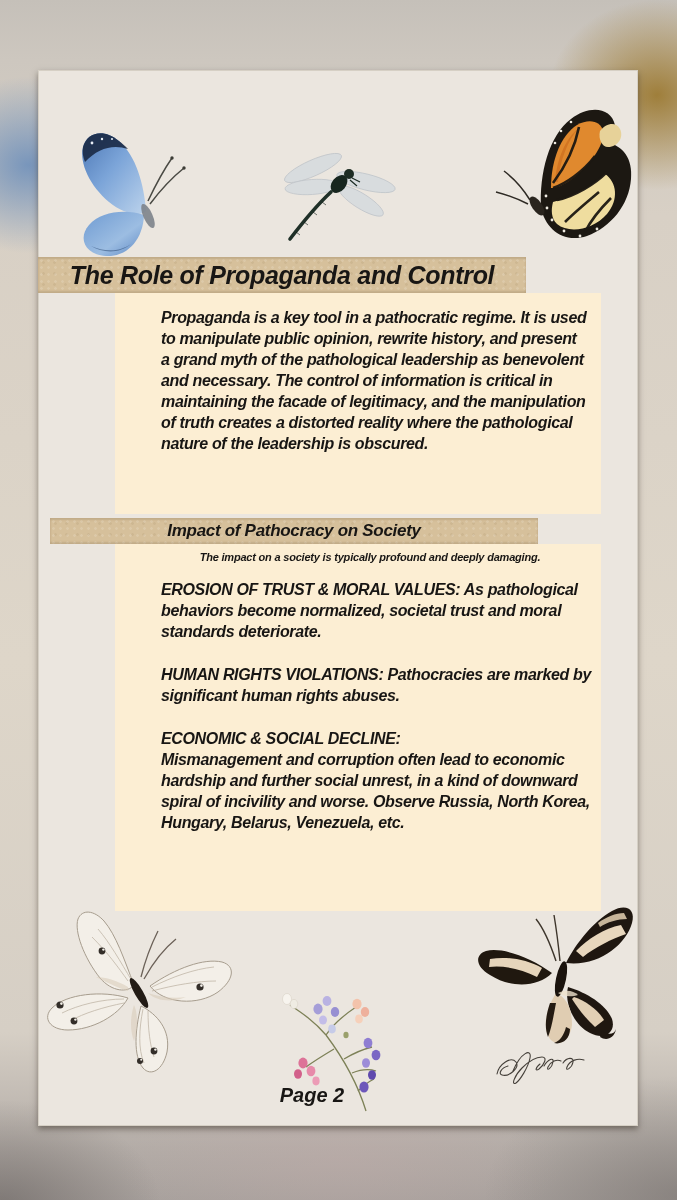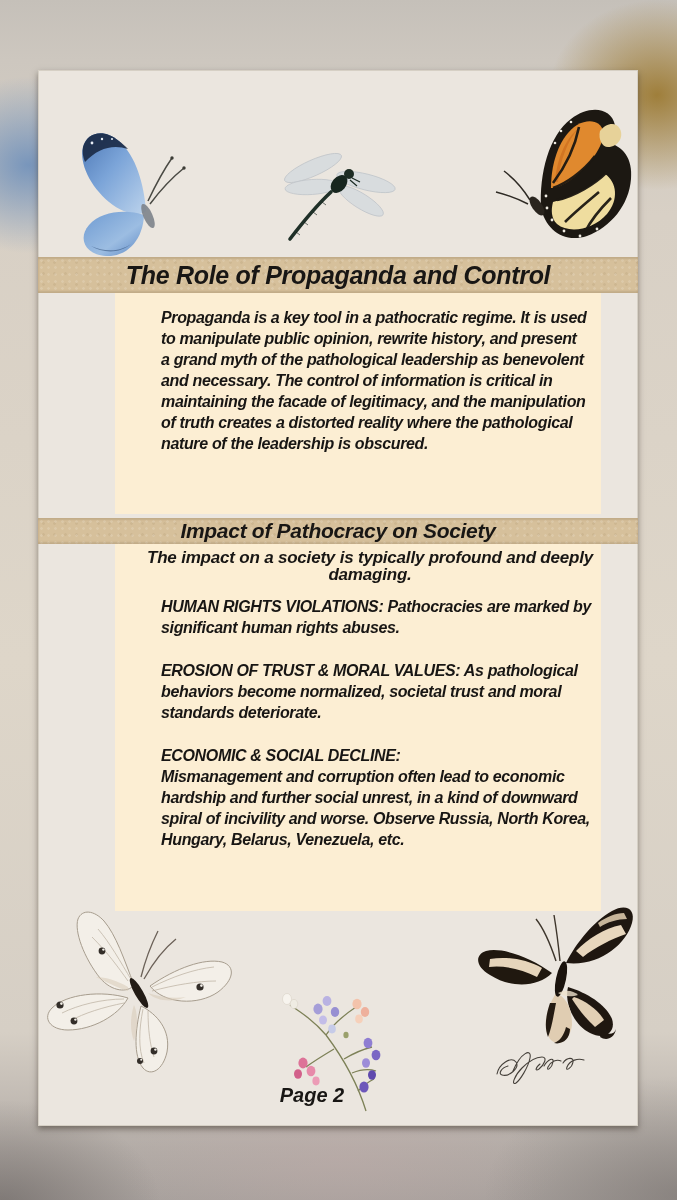--- a/index.html
+++ b/index.html
@@ -13,44 +13,44 @@
       radial-gradient(280px 170px at 680px 1195px, rgba(100,95,92,.45), rgba(100,95,92,0) 70%),
       radial-gradient(300px 120px at 340px 1160px, rgba(190,170,168,.45), rgba(190,170,168,0) 75%),
       linear-gradient(180deg,#c5c0b9 0%,#cdc7bf 5%,#d8d0c5 18%,#ded6c9 55%,#d6cfc5 86%,#b2aba6 96%,#a8a19d 100%);
   }
   .card{
     position:absolute;left:38px;top:70px;width:600px;height:1056px;
     background:var(--card,#ebe6df);
     box-shadow:0 3px 6px rgba(50,42,32,.5), inset 0 0 0 1px rgba(175,165,150,.35);
   }
   .band{
-    position:absolute;left:0;width:600px;z-index:3;
+    position:absolute;left:0;width:488px;z-index:3;
     background:var(--band,#d6c09b);
     background-image:radial-gradient(rgba(255,255,255,.14) 1px, transparent 1.6px),
                      radial-gradient(rgba(140,115,75,.12) 1px, transparent 1.6px);
     background-size:7px 7px,11px 11px;
     display:flex;align-items:center;justify-content:center;
     color:var(--text,#181614);font-weight:bold;font-style:italic;
     box-shadow:inset 0 2px 2px rgba(125,102,68,.22), inset 0 -2px 2px rgba(125,102,68,.22);
   }
   .band1{top:187px;height:36px;font-size:25px;letter-spacing:-.3px;}
-  .band2{top:448px;height:26px;font-size:21px;letter-spacing:-.3px;}
+  .band2{top:448px;height:26px;font-size:17px;letter-spacing:-.3px;margin-left:12px;}
   .panel{position:absolute;left:77px;width:462px;background:var(--panel,#fceed3);z-index:2;padding-left:24px;}
   .panel1{top:223px;height:221px;}
   .panel2{top:474px;height:367px;}
   .para{
     margin:0 0 22px;white-space:pre-line;
     font-weight:bold;font-style:italic;color:var(--text,#181614);
     font-size:16px;line-height:21px;letter-spacing:-.35px;
   }
   .panel1 .para{margin:14px 14px 0 22px;}
   .intro{
     margin:5px 2px 0;text-align:center;
     font-weight:bold;font-style:italic;color:var(--text,#181614);
-    font-size:17px;line-height:17px;letter-spacing:-.2px;
+    font-size:11px;line-height:17px;letter-spacing:-.2px;
   }
   .body{margin:13px 6px 0 22px;}
   .body .para:last-child{margin-bottom:0;margin-top:13px;}
   .pagenum{
     position:absolute;left:0;top:1014px;width:548px;text-align:center;z-index:4;
     font-size:20px;font-weight:bold;font-style:italic;color:var(--text,#181614);
   }
   .art{position:absolute;z-index:1;}
   .art-blue{left:8px;top:40px;width:148px;height:150px;}
   .art-dfly{left:234px;top:72px;width:134px;height:104px;}
@@ -142,22 +142,22 @@
     <div class="panel panel1">
       <p class="para">Propaganda is a key tool in a pathocratic regime. It is used to manipulate public opinion, rewrite history, and present a grand myth of the pathological leadership as benevolent and necessary. The control of information is critical in maintaining the facade of legitimacy, and the manipulation of truth creates a distorted reality where the pathological nature of the leadership is obscured.</p>
     </div>
 
     <div class="band band2">
       <span>Impact of Pathocracy on Society</span>
     </div>
     <div class="panel panel2">
       <p class="intro">The impact on a society is typically profound and deeply damaging.</p>
       <div class="body">
+        <p class="para">EROSION OF TRUST &amp; MORAL VALUES: As pathological behaviors become normalized, societal trust and moral standards deteriorate.</p>
         <p class="para">HUMAN RIGHTS VIOLATIONS: Pathocracies are marked by significant human rights abuses.</p>
-        <p class="para">EROSION OF TRUST &amp; MORAL VALUES: As pathological behaviors become normalized, societal trust and moral standards deteriorate.</p>
         <p class="para">ECONOMIC &amp; SOCIAL DECLINE:
 Mismanagement and corruption often lead to economic hardship and further social unrest, in a kind of downward spiral of incivility and worse. Observe Russia, North Korea, Hungary, Belarus, Venezuela, etc.</p>
       </div>
     </div>
 
     <svg class="art art-whitebf" viewBox="0 0 198 178" aria-hidden="true">
       <g fill="#f3efe8" stroke="#a79d8e" stroke-width="1">
         <path d="M94,84 C84,58 76,34 64,20 C54,9 42,8 38,18 C34,30 44,57 60,77 C72,91 88,92 94,84 Z"></path>
         <path d="M110,85 C136,67 164,57 182,61 C196,65 194,79 178,91 C158,105 124,103 110,85 Z"></path>
         <path d="M88,97 C62,89 26,93 12,107 C2,117 10,129 28,129 C52,129 78,115 88,97 Z"></path>

